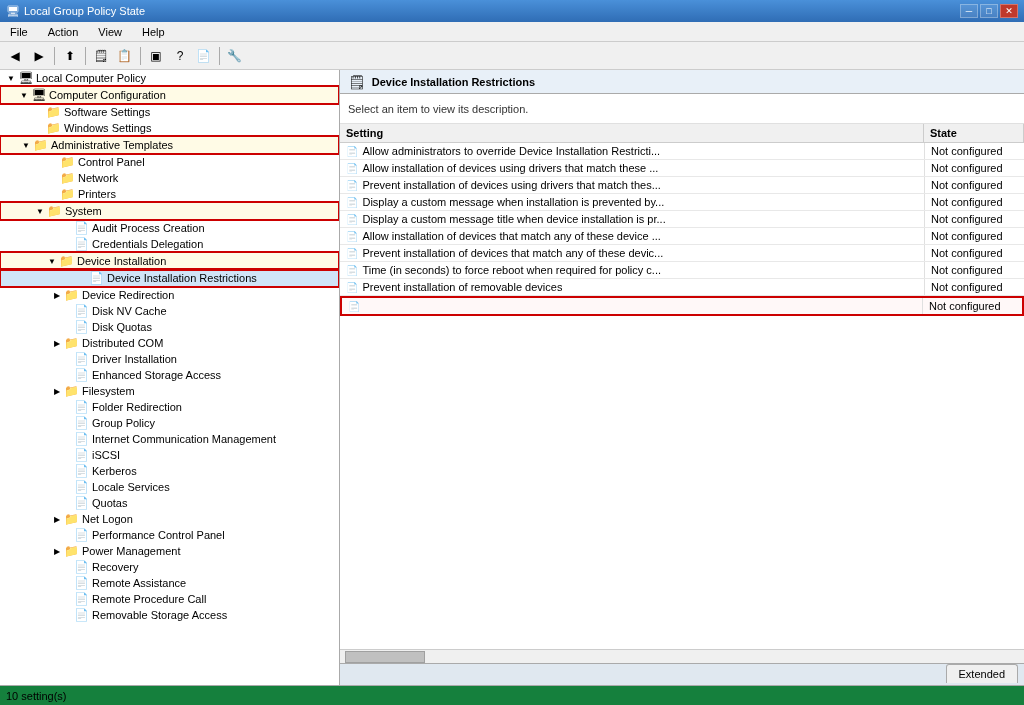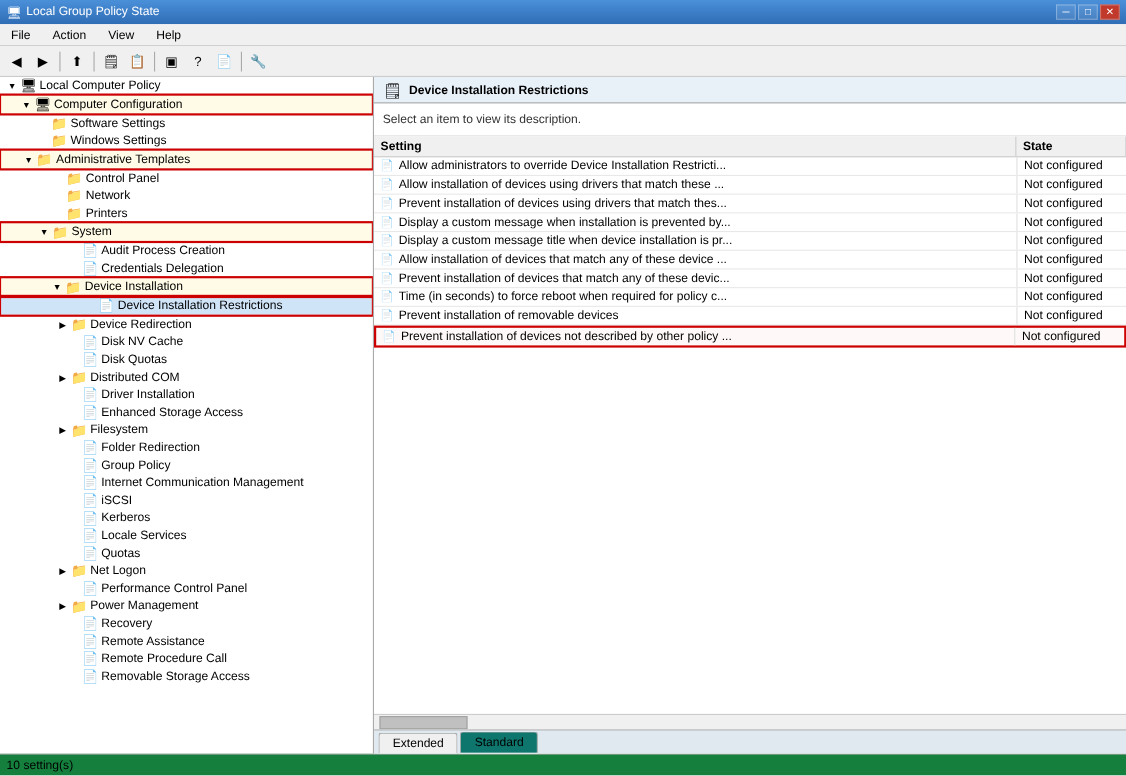--- a/index.html
+++ b/index.html
@@ -165,20 +165,21 @@
     }
 
     
     .tabs-bar {
       display: flex;
       align-items: flex-end;
       background: #e0e8f0;
       padding: 0 4px;
       height: 22px;
       border-top: 1px solid #aaa;
+      flex-direction: column;
     }
     .tab {
       padding: 3px 12px;
       font-size: 11px;
       border: 1px solid #aaa;
       background: #f0f0f0;
       cursor: pointer;
       border-bottom: none;
       border-radius: 3px 3px 0 0;
       margin-right: 2px;
@@ -579,21 +580,20 @@
         <div class="table-cell">
           <span class="table-cell-icon">📄</span>
           <span class="table-cell-text">Prevent installation of removable devices</span>
         </div>
         <div class="table-cell state">Not configured</div>
       </div>
 
       <div class="table-row highlighted">
         <div class="table-cell">
           <span class="table-cell-icon">📄</span>
-          <span class="table-cell-text">Prevent installation of devices not described by other policy ...</span>
         </div>
         <div class="table-cell state">Not configured</div>
       </div>
 
     </div>
 
     <div class="h-scroll-area">
       <div class="h-scroll-track">
         <div class="h-scroll-thumb"></div>
       </div>

